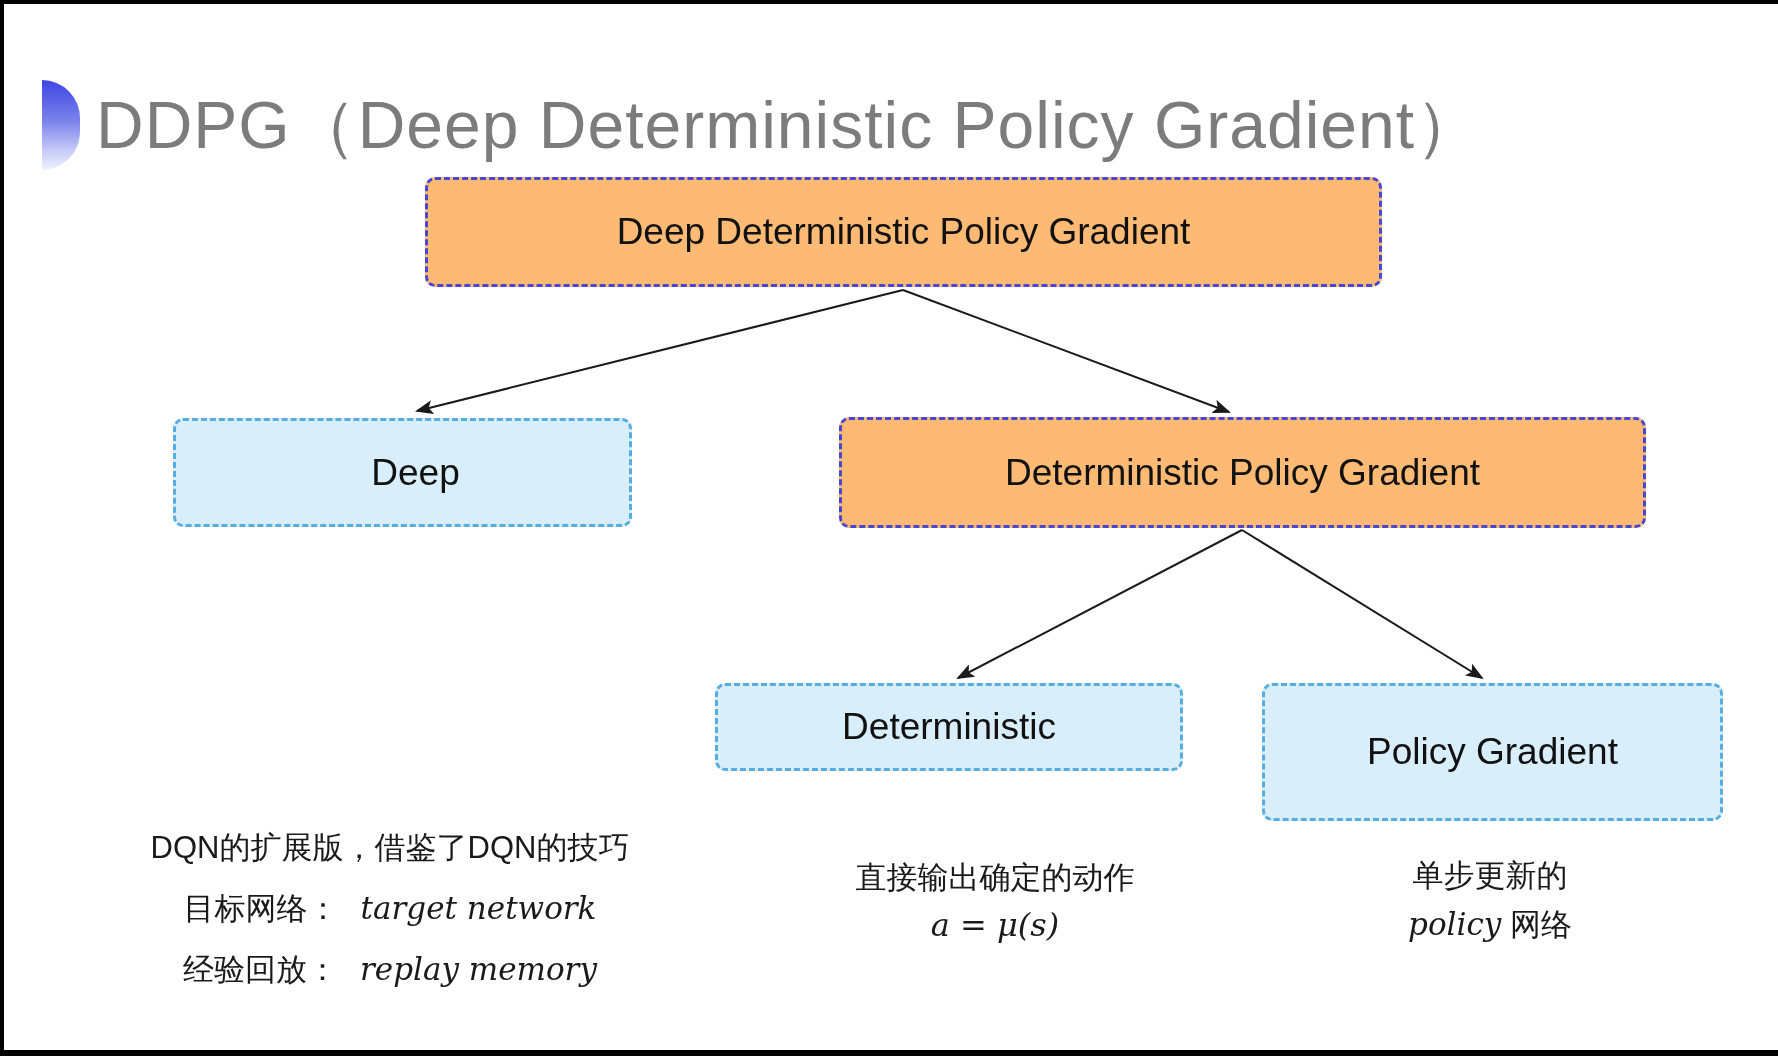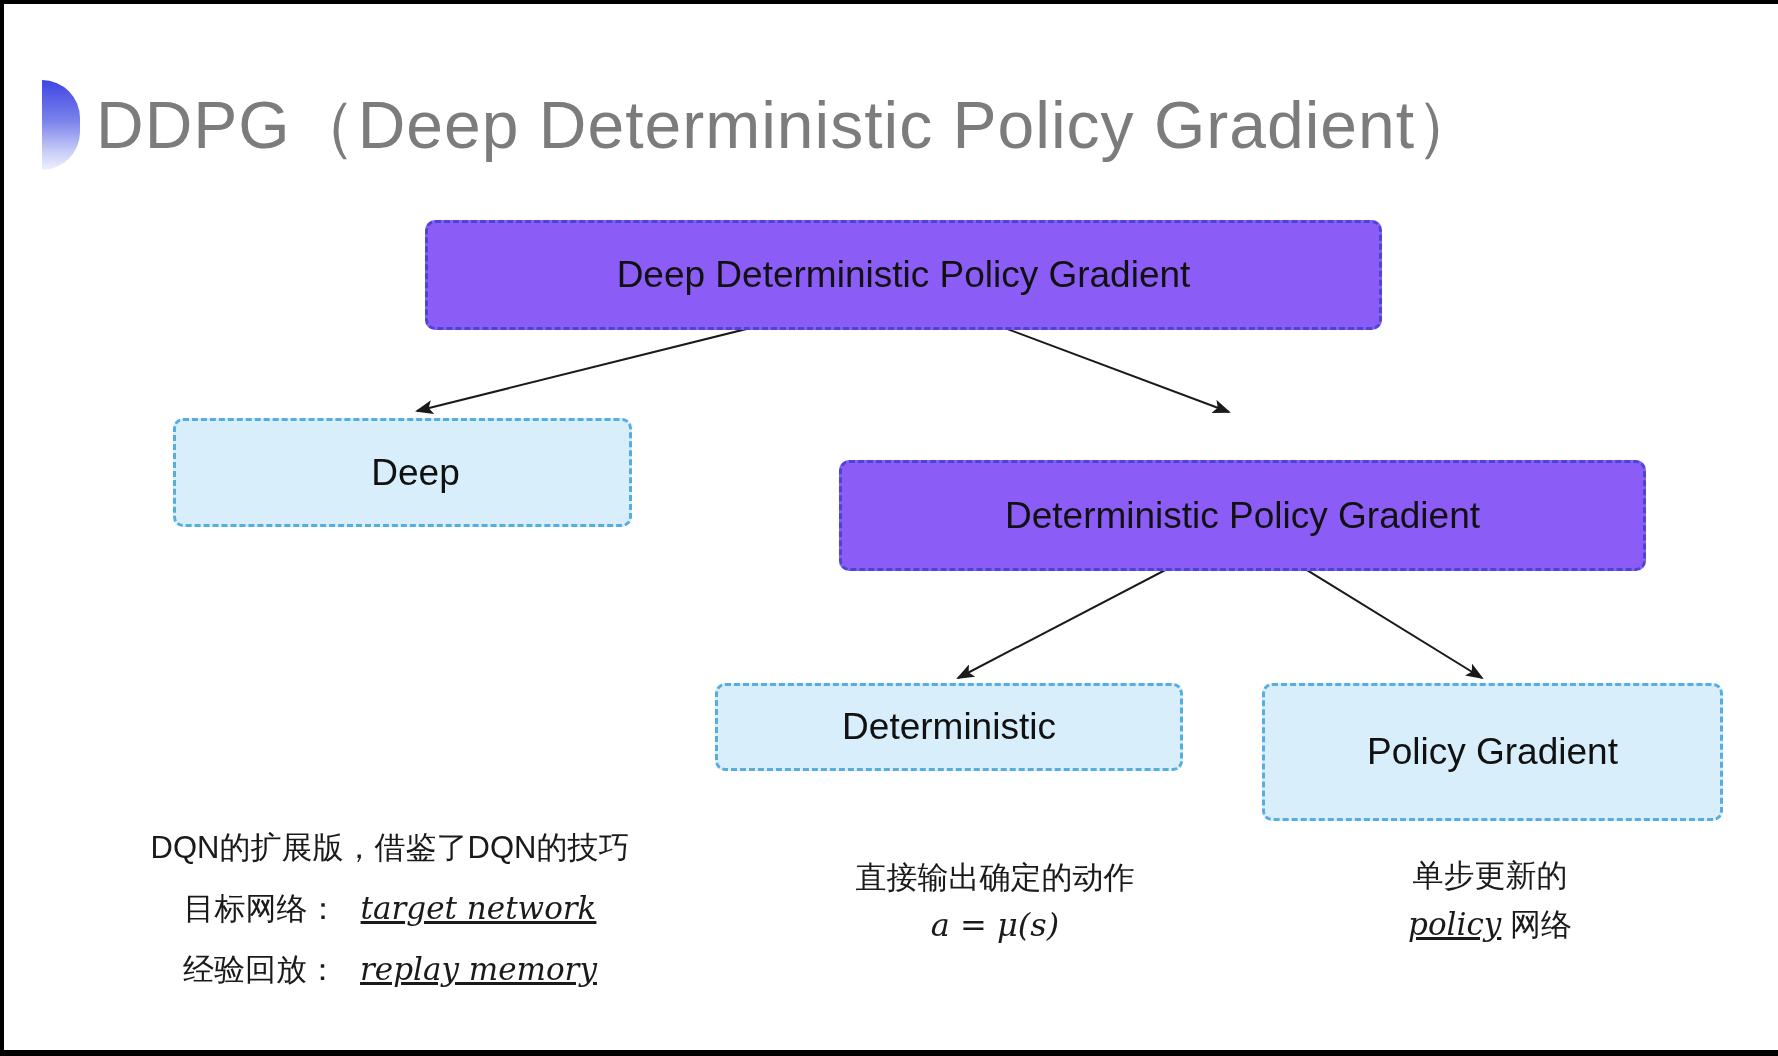--- a/index.html
+++ b/index.html
@@ -27,40 +27,40 @@
     font-size:66px;line-height:78px;font-weight:400;
     color:#7c7c7c;letter-spacing:1px;white-space:nowrap;
   }
 
   
   .node{
     position:absolute;display:flex;align-items:center;justify-content:center;
     border-radius:10px;box-sizing:border-box;
     font-size:37px;color:#111111;text-align:center;
   }
-  .node.purple{background:#8b5cf6;border:3px dashed #4a45d2;margin-top:43px;}
+  .node.purple{background:#fdba74;border:3px dashed #4a45d2;}
   .node.cyan{background:#d8eefa;border:3px dashed #57ace0;}
   .node-root{left:425px;top:177px;width:957px;height:110px;}
   .node-deep{left:173px;top:418px;width:459px;height:109px;padding-left:26px;}
   .node-dpg{left:839px;top:417px;width:807px;height:111px;}
   .node-det{left:715px;top:683px;width:468px;height:88px;}
   .node-pg{left:1262px;top:683px;width:461px;height:138px;}
 
   
   .arrows{position:absolute;left:0;top:0;width:1778px;height:1056px;pointer-events:none;}
 
   
   .notes{position:absolute;display:flex;flex-direction:column;align-items:center;color:#1a1a1a;}
   .notes-deep{left:120px;top:826px;width:540px;gap:18px;}
   .notes-det{left:795px;top:856px;width:400px;gap:6px;}
   .notes-pg{left:1290px;top:854px;width:400px;gap:6px;}
   .note-line{font-size:31px;line-height:43px;white-space:nowrap;}
   .term{
     font-family:"DejaVu Serif","Liberation Serif",serif;
-    font-style:italic;font-size:31px;text-decoration:underline;
+    font-style:italic;font-size:31px;
   }
   .term-gap{margin-left:22px;}
   .formula{
     font-family:"DejaVu Serif","Liberation Serif",serif;
     font-style:italic;font-size:32px;line-height:40px;white-space:nowrap;
   }
 </style>
 </head>
 <body>
 

